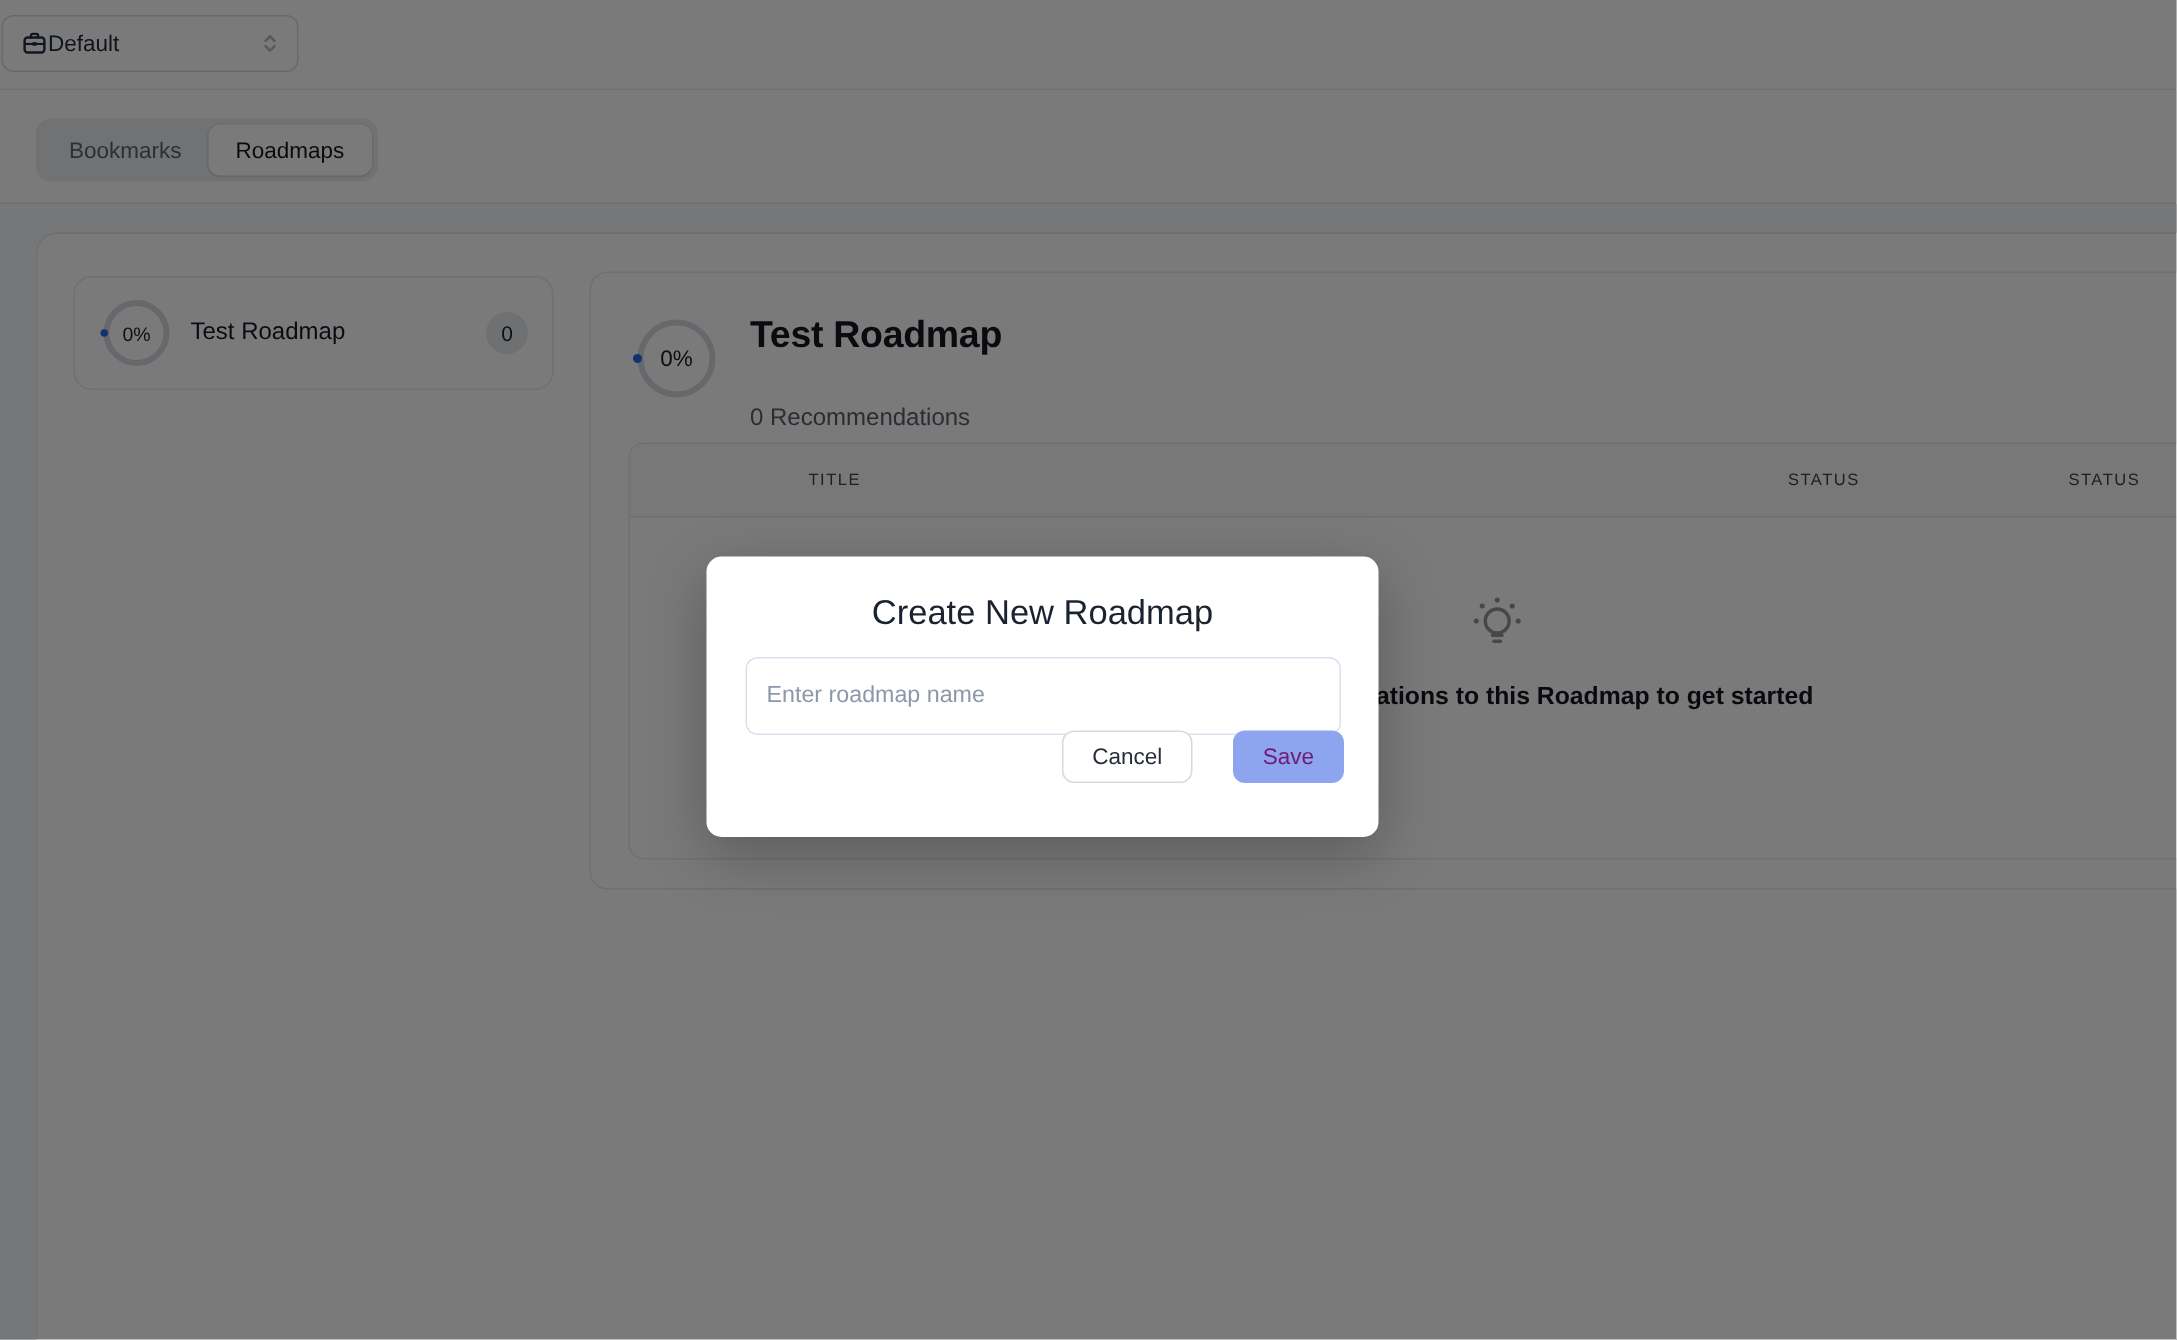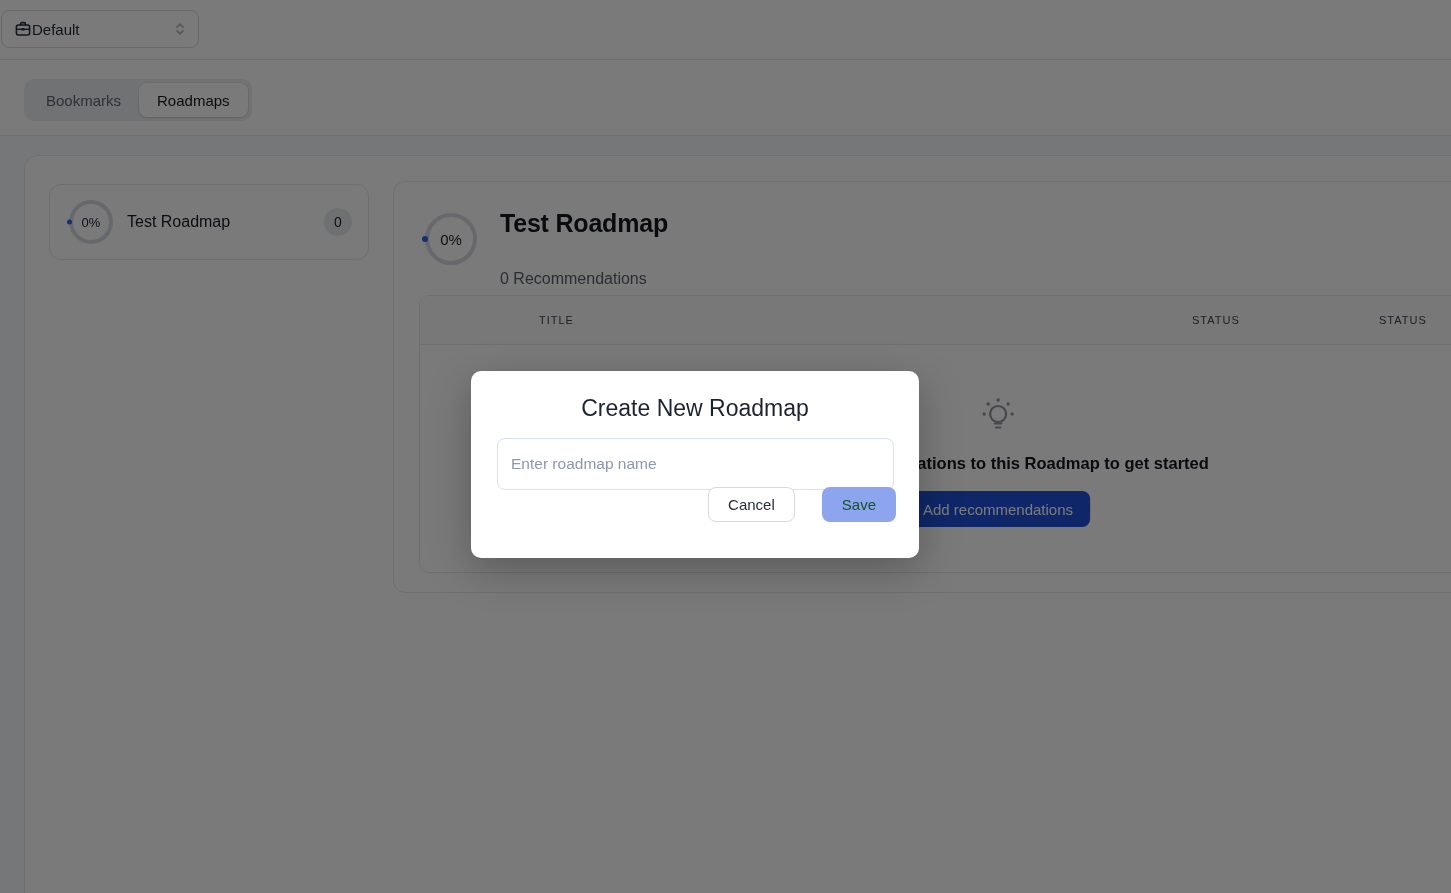--- a/index.html
+++ b/index.html
@@ -139,21 +139,21 @@
     font-size:15.5px; color:#1c2330; background:#fff;
     font-family:"Liberation Sans", sans-serif; outline:none;
   }
   .modal-input::placeholder { color:#8e98ab; }
   .modal-actions {
     position:absolute; top:116px; right:23px; display:flex; gap:27px;
   }
   .btn { height:35px; border-radius:8px; font-size:15px; cursor:pointer;
     font-family:"Liberation Sans", sans-serif; display:flex; align-items:center; }
   .btn-cancel { padding:0 19px; background:#fff; border:1px solid #d6dade; color:#272e3a; }
-  .btn-save { padding:0 20px; background:#8da4ee; border:none; color:#14532d; }
+  .btn-save { padding:0 20px; background:#8da4ee; border:none; color:#701a75; }
 </style>
 </head>
 <body>
 
 <div class="topbar">
   <div class="workspace-select">
     <span style="display:flex;">
       <svg width="18" height="18" viewBox="0 0 18 18" fill="none">
         <path d="M6.6 5V3.9c0-.72.58-1.3 1.3-1.3h2.2c.72 0 1.3.58 1.3 1.3V5" stroke="#242e44" stroke-width="1.6" stroke-linecap="round"></path>
         <rect x="2.4" y="5" width="13.2" height="10" rx="2" stroke="#242e44" stroke-width="1.6"></rect>
@@ -211,21 +211,20 @@
               <path d="M18.8 27.5h6.4" stroke="#90959d" stroke-width="2.2" stroke-linecap="round"></path>
               <path d="M19.8 31.5h4.4" stroke="#90959d" stroke-width="2.2" stroke-linecap="round"></path>
               <circle cx="8" cy="18" r="1.7" fill="#90959d"></circle>
               <circle cx="36" cy="18" r="1.7" fill="#90959d"></circle>
               <circle cx="12" cy="8" r="1.7" fill="#90959d"></circle>
               <circle cx="32" cy="8" r="1.7" fill="#90959d"></circle>
               <circle cx="22" cy="4" r="1.7" fill="#90959d"></circle>
             </svg>
           </span>
           <div class="empty-msg">Add recommendations to this Roadmap to get started</div>
-          <button class="add-rec-btn">Add recommendations</button>
         </div>
       </div>
     </div>
   </div>
 </div>
 
 <div class="overlay"></div>
 
 <div class="modal">
   <div class="modal-title">Create New Roadmap</div>

